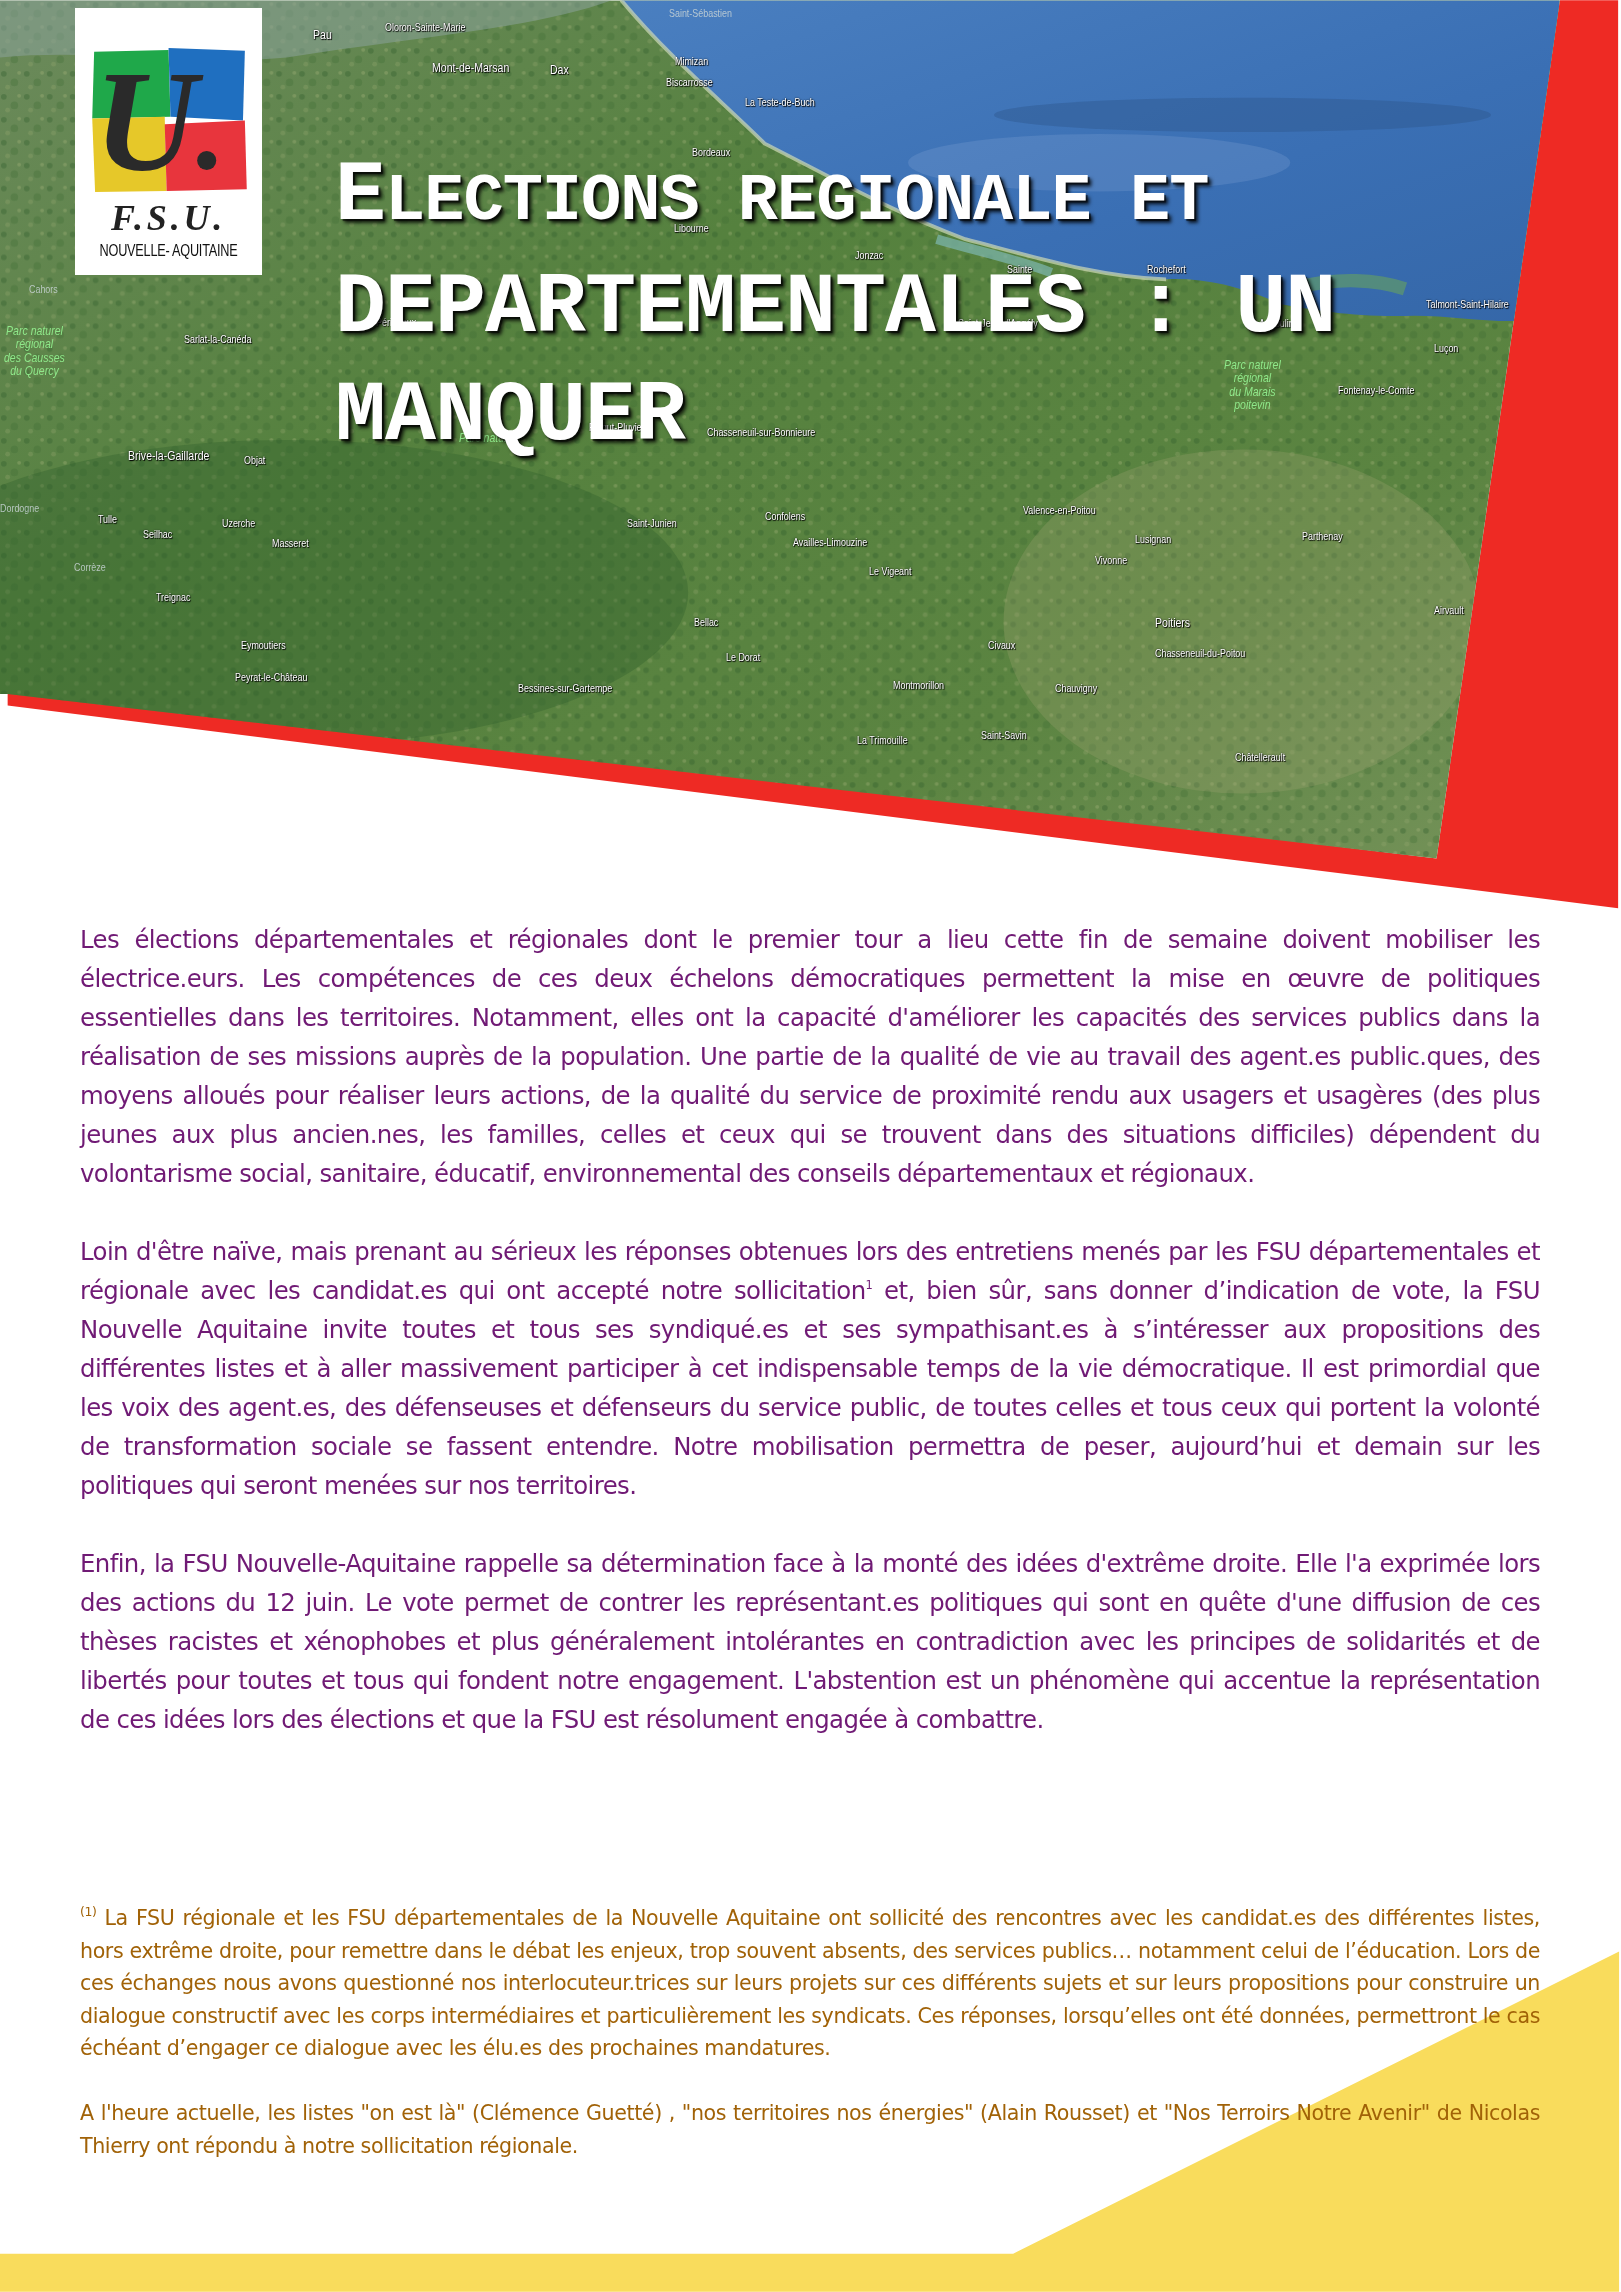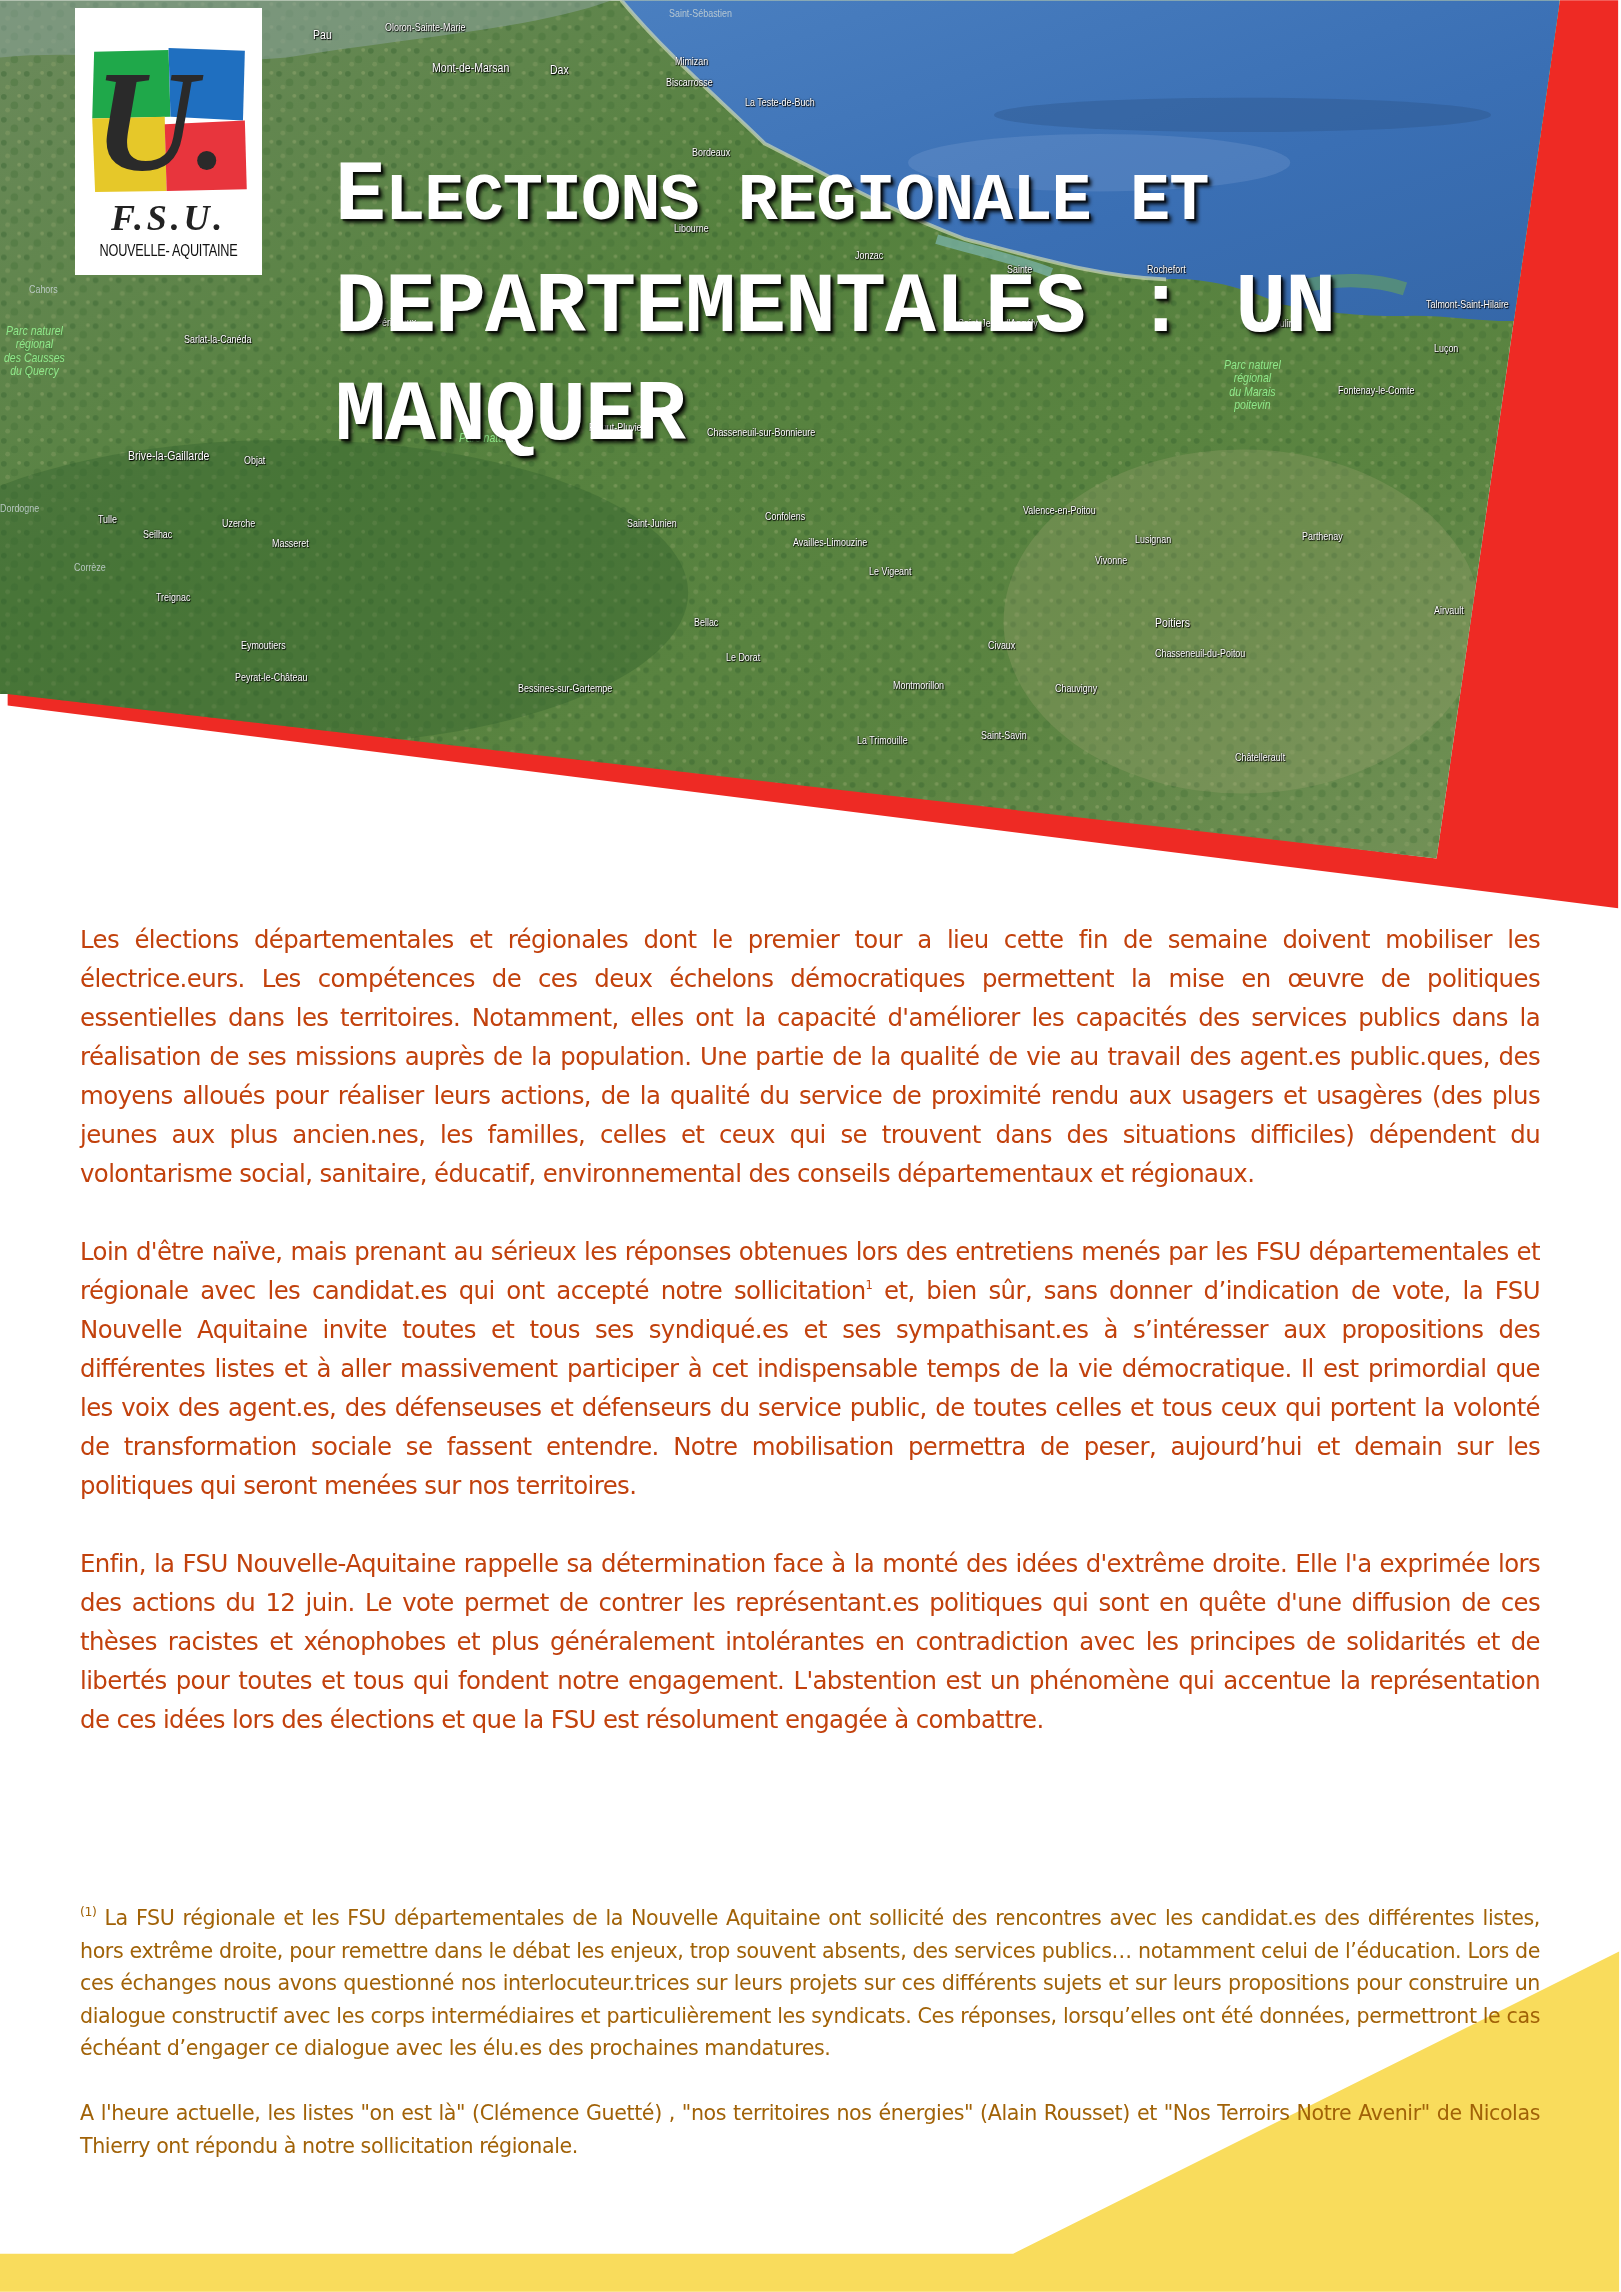--- a/index.html
+++ b/index.html
@@ -45,21 +45,21 @@
       text-shadow: 3.8px 3.8px 3.8px rgba(0,0,0,0.75), 1.9px 1.9px 1px rgba(0,0,0,0.6);
       margin: 0;
     }
     .title .sc { font-size: 67px; }
     .title-line { display: block; white-space: nowrap; }
 
     
     .content {
       position: absolute; left: 80px; top: 920px; width: 1460px;
       font-family: "DejaVu Sans", sans-serif; font-size: 24.4px; line-height: 39px;
-      color: #c2410c; text-align: justify;
+      color: #701a75; text-align: justify;
       letter-spacing: -0.6px;
     }
     .content p { margin: 0 0 39px 0; }
     .content sup { font-size: 11.5px; line-height: 0; vertical-align: 9.6px; }
 
     .footnotes {
       position: absolute; left: 80px; top: 1902px; width: 1460px;
       font-family: "DejaVu Sans", sans-serif; font-size: 20.6px; line-height: 32.5px;
       color: #a16207; text-align: justify; letter-spacing: -0.4px;
     }

